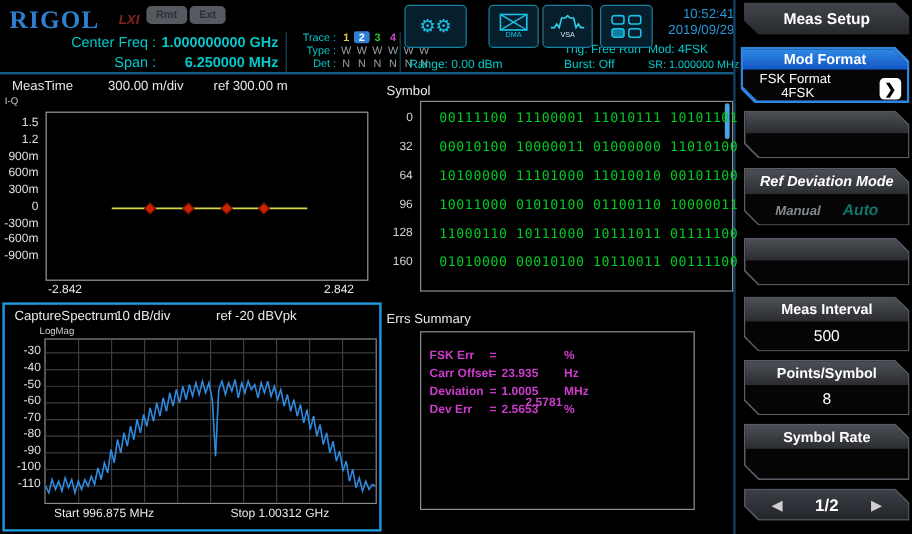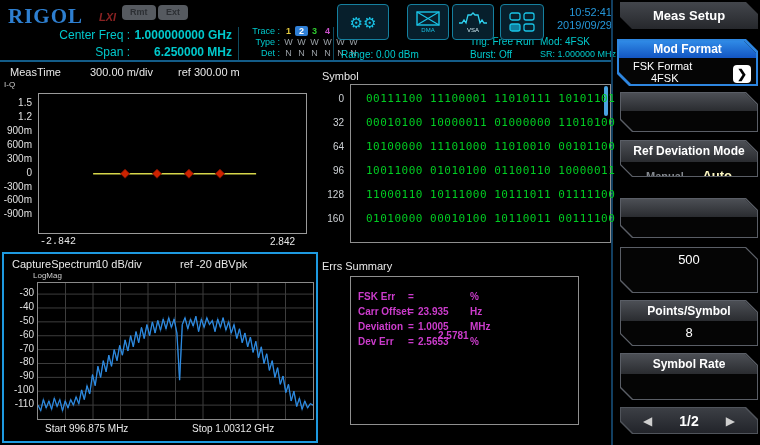--- a/index.html
+++ b/index.html
@@ -51,21 +51,21 @@
   .skey-body{color:#fff;text-align:center;background:#050505;}
   .menu-title{left:620px;top:2px;width:138px;height:27px;line-height:27px;text-align:center;
               font-size:13px;font-weight:bold;color:#fff;background:linear-gradient(180deg,#43464c,#26282c);}
   .blue-outer{left:617px;top:39px;width:141px;height:47px;background:#2e86e0;}
   .blue-inner{position:absolute;left:2px;top:2px;right:2px;bottom:2px;background:#050505;}
   .blue-head{background:linear-gradient(180deg,#2f8ae6,#1355c2);color:#fff;font-weight:bold;
              font-size:12px;text-align:center;height:17px;line-height:17px;}
   .chev{position:absolute;right:5px;top:24px;width:18px;height:18px;background:#fff;border-radius:4px;
         color:#000;font-weight:bold;font-size:12px;text-align:center;line-height:18px;}
   .optdim{color:#84898f;font-weight:bold;font-size:11px;}
-  .optsel{color:#fef9c3;font-weight:bold;font-size:13px;}
+  .optsel{color:#0f766e;font-weight:bold;font-size:13px;}
   .pgarrow{color:#cfcfcf;font-size:12px;}
   .pgnum{color:#fff;font-weight:bold;font-size:14px;}
 </style>
 </head>
 <body>
 
 <div class="screen">
 
   <div class="abs brand">RIGOL</div>
   <div class="abs lxi">LXI</div>
@@ -166,21 +166,21 @@
       <div class="ticklbl" style="left: 0px; top: 97.1933px;">1.5</div>
       <div class="ticklbl" style="left: 0px; top: 111.093px;">1.2</div>
       <div class="ticklbl" style="left: 0px; top: 124.993px;">900m</div>
       <div class="ticklbl" style="left: 0px; top: 138.893px;">600m</div>
       <div class="ticklbl" style="left: 0px; top: 152.793px;">300m</div>
       <div class="ticklbl" style="left: 0px; top: 166.693px;">0</div>
       <div class="ticklbl" style="left: 0px; top: 180.593px;">-300m</div>
       <div class="ticklbl" style="left: 0px; top: 194.493px;">-600m</div>
       <div class="ticklbl" style="left: 0px; top: 208.393px;">-900m</div>
     </div>
-  <div class="abs xlabel" style="left:40px;top:236px;font-family:Liberation Mono, monospace;">-2.842</div>
+  <div class="abs xlabel" style="left:40px;top:236px;">-2.842</div>
   <div class="abs xlabel" style="left:270px;top:236px;">2.842</div>
 
   <div class="abs ptitle" style="left:322px;top:70px;">Symbol</div>
   <div class="abs plotbox" style="left:350px;top:84px;width:259px;height:157px;border-color:#8f8f8f;"></div>
   <div class="abs scrollbar"></div>
 
   <div>
     <span class="symrowlab" style="left:310px;top:93px;">0</span>
     <span class="symbits" style="left:366px;top:92px;">00111100 11100001 11010111 10101101</span>
     <span class="symrowlab" style="left:310px;top:117px;">32</span>
@@ -272,38 +272,39 @@
       <div class="chev">❯</div>
     </div>
   </div>
 
   <div class="abs skey-outer hex" style="top:92px;height:40px;">
     <div class="skey-inner hex">
         <div class="skey-head" style="height:18px;"></div>
       </div>
   </div>
 
-  <div class="abs skey-outer hex" style="top:140px;height:37px;">
+  <div class="abs skey-outer hex" style="top:140px;height:48px;font-style:italic;">
     <div class="skey-inner hex">
       <div class="skey-head" style="height:21px;line-height:21px;">Ref Deviation Mode</div>
       <div class="skey-body" style="height:26px;line-height:26px;">
         <span class="optdim" style="margin-right:14px;">Manual</span>
         <span class="optsel">Auto</span>
       </div>
     </div>
   </div>
 
   <div class="abs skey-outer hex" style="top:198px;height:40px;">
     <div class="skey-inner hex">
         <div class="skey-head" style="height:18px;"></div>
       </div>
   </div>
 
   <div class="abs skey-outer hex" style="top:247px;height:46px;">
     <div class="skey-inner hex">
+      <div class="skey-head" style="height:20px;line-height:20px;">Meas Interval</div>
       <div class="skey-body" style="height:24px;line-height:24px;font-size:13px;">500</div>
     </div>
   </div>
 
   <div class="abs skey-outer hex" style="top:300px;height:46px;">
     <div class="skey-inner hex">
       <div class="skey-head" style="height:20px;line-height:20px;">Points/Symbol</div>
       <div class="skey-body" style="height:24px;line-height:24px;font-size:13px;">8</div>
     </div>
   </div>

